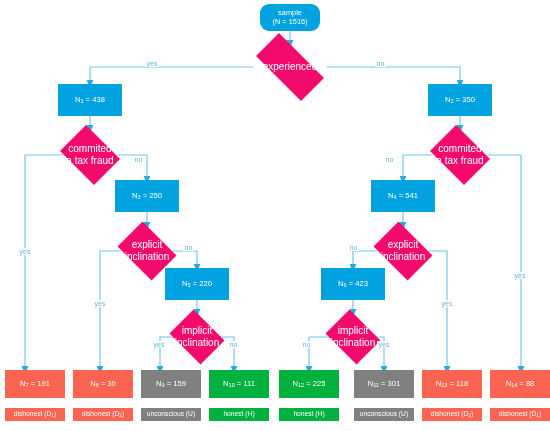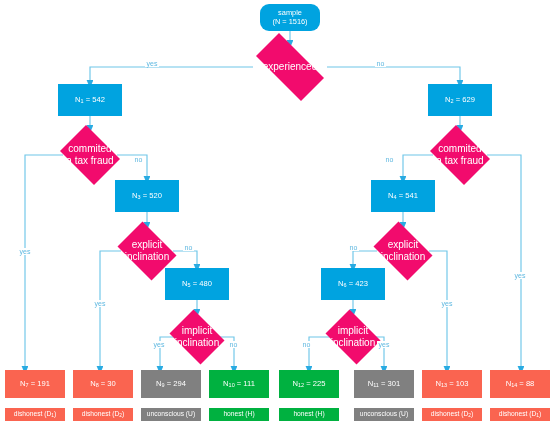--- a/index.html
+++ b/index.html
@@ -143,45 +143,45 @@
   <span>sample</span>
   <span>(N = 1516)</span>
 </div>
 
 <div class="node decision" style="left:245px; top:44px; width:90px; height:46px;">
   <div class="dshape"></div>
   <div class="dlabel"><span>experienced</span></div>
 </div>
 
 <div class="node bluebox" style="left:58px; top:84px; width:64px; height:32px;">
-  <span>N<sub>1</sub> = <span>542</span></span>
+  <span>N<sub>1</sub> = <span>438</span></span>
 </div>
 
 <div class="node bluebox" style="left:428px; top:84px; width:64px; height:32px;">
-  <span>N<sub>2</sub> = <span>629</span></span>
+  <span>N<sub>2</sub> = <span>350</span></span>
 </div>
 
 <div class="node decision" style="left:56px; top:129px; width:68px; height:52px;">
   <div class="dshape"></div>
   <div class="dlabel">
     <div>commited</div>
     <div>a tax fraud</div>
   </div>
 </div>
 
 <div class="node decision" style="left:426px; top:129px; width:68px; height:52px;">
   <div class="dshape"></div>
   <div class="dlabel">
     <div>commited</div>
     <div>a tax fraud</div>
   </div>
 </div>
 
 <div class="node bluebox" style="left:115px; top:180px; width:64px; height:32px;">
-  <span>N<sub>3</sub> = <span>520</span></span>
+  <span>N<sub>3</sub> = <span>250</span></span>
 </div>
 
 <div class="node bluebox" style="left:371px; top:180px; width:64px; height:32px;">
   <span>N<sub>4</sub> = <span>541</span></span>
 </div>
 
 <div class="node decision" style="left:113px; top:226px; width:68px; height:50px;">
   <div class="dshape"></div>
   <div class="dlabel">
     <div>explicit</div>
@@ -191,21 +191,21 @@
 
 <div class="node decision" style="left:369px; top:226px; width:68px; height:50px;">
   <div class="dshape"></div>
   <div class="dlabel">
     <div>explicit</div>
     <div>inclination</div>
   </div>
 </div>
 
 <div class="node bluebox" style="left:165px; top:268px; width:64px; height:32px;">
-  <span>N<sub>5</sub> = <span>480</span></span>
+  <span>N<sub>5</sub> = <span>220</span></span>
 </div>
 
 <div class="node bluebox" style="left:321px; top:268px; width:64px; height:32px;">
   <span>N<sub>6</sub> = <span>423</span></span>
 </div>
 
 <div class="node decision" style="left:166px; top:313px; width:62px; height:48px;">
   <div class="dshape"></div>
   <div class="dlabel">
     <div>implicit</div>
@@ -229,21 +229,21 @@
 </div>
 
 <div class="node leafbox red" style="left:73px; top:370px; width:60px; height:28px;">
   <span>N<sub>8</sub> = <span>30</span></span>
 </div>
 <div class="tagbox red" style="left:73px; top:408px; width:60px;">
   <span><span>dishonest (D</span><sub>2</sub><span>)</span></span>
 </div>
 
 <div class="node leafbox gray" style="left:141px; top:370px; width:60px; height:28px;">
-  <span>N<sub>9</sub> = <span>294</span></span>
+  <span>N<sub>9</sub> = <span>159</span></span>
 </div>
 <div class="tagbox gray" style="left:141px; top:408px; width:60px;">
   <span><span>unconscious (U</span><sub></sub><span>)</span></span>
 </div>
 
 <div class="node leafbox green" style="left:209px; top:370px; width:60px; height:28px;">
   <span>N<sub>10</sub> = <span>111</span></span>
 </div>
 <div class="tagbox green" style="left:209px; top:408px; width:60px;">
   <span><span>honest (H</span><sub></sub><span>)</span></span>
@@ -257,21 +257,21 @@
 </div>
 
 <div class="node leafbox gray" style="left:354px; top:370px; width:60px; height:28px;">
   <span>N<sub>11</sub> = <span>301</span></span>
 </div>
 <div class="tagbox gray" style="left:354px; top:408px; width:60px;">
   <span><span>unconscious (U</span><sub></sub><span>)</span></span>
 </div>
 
 <div class="node leafbox red" style="left:422px; top:370px; width:60px; height:28px;">
-  <span>N<sub>13</sub> = <span>103</span></span>
+  <span>N<sub>13</sub> = <span>118</span></span>
 </div>
 <div class="tagbox red" style="left:422px; top:408px; width:60px;">
   <span><span>dishonest (D</span><sub>2</sub><span>)</span></span>
 </div>
 
 <div class="node leafbox red" style="left:490px; top:370px; width:60px; height:28px;">
   <span>N<sub>14</sub> = <span>88</span></span>
 </div>
 <div class="tagbox red" style="left:490px; top:408px; width:60px;">
   <span><span>dishonest (D</span><sub>1</sub><span>)</span></span>

